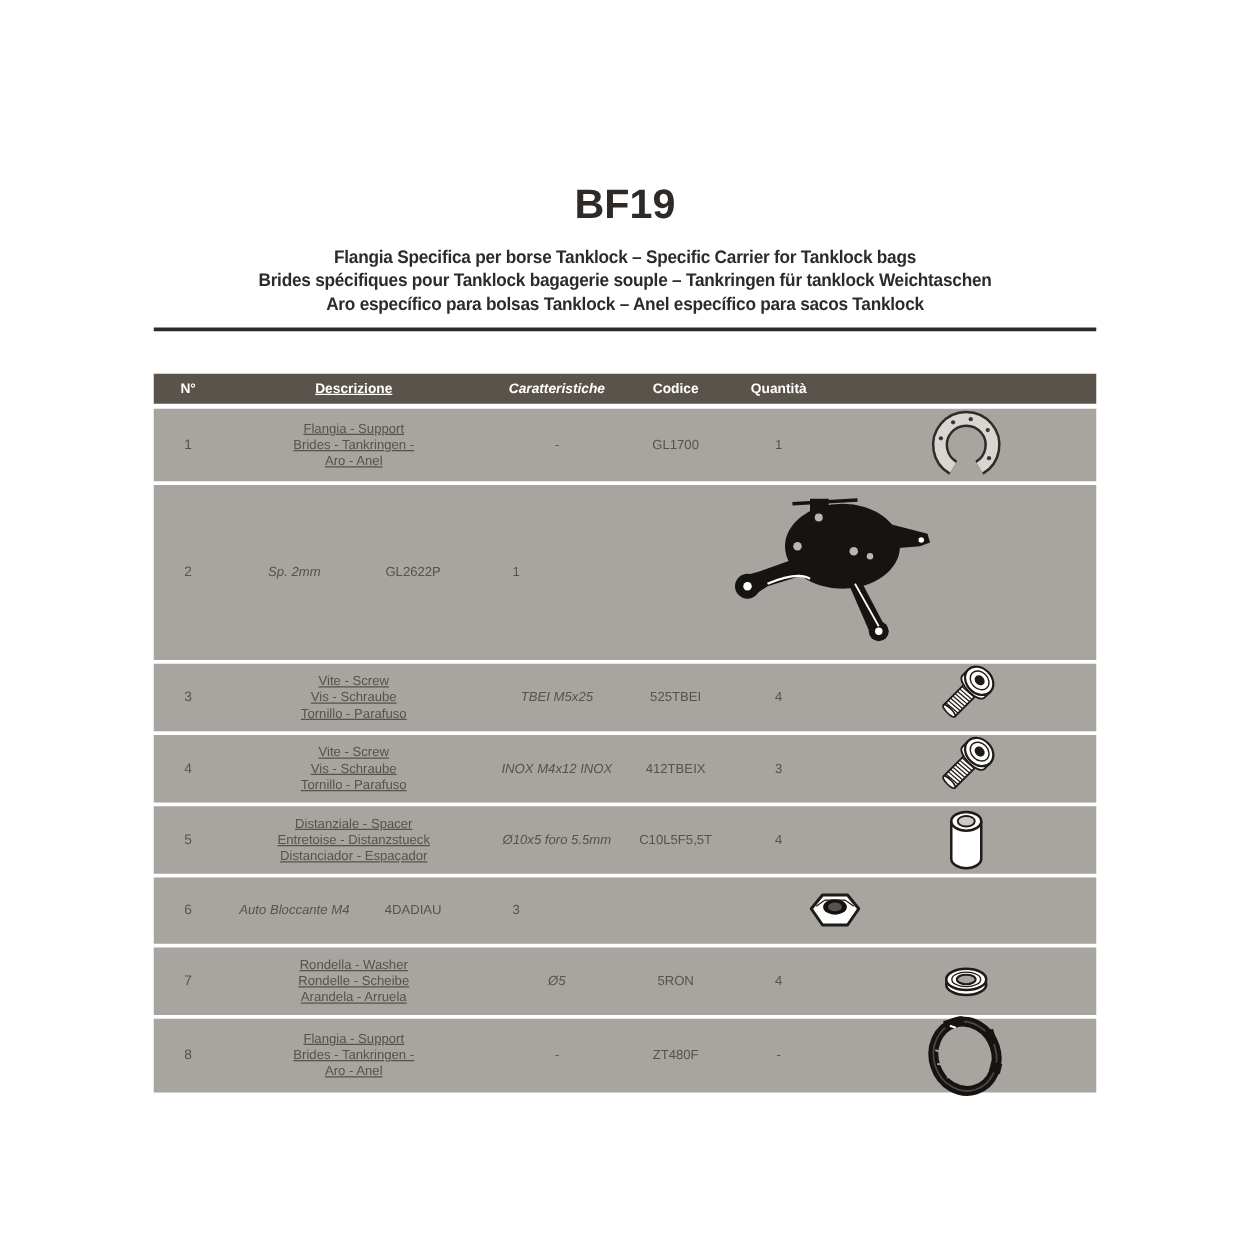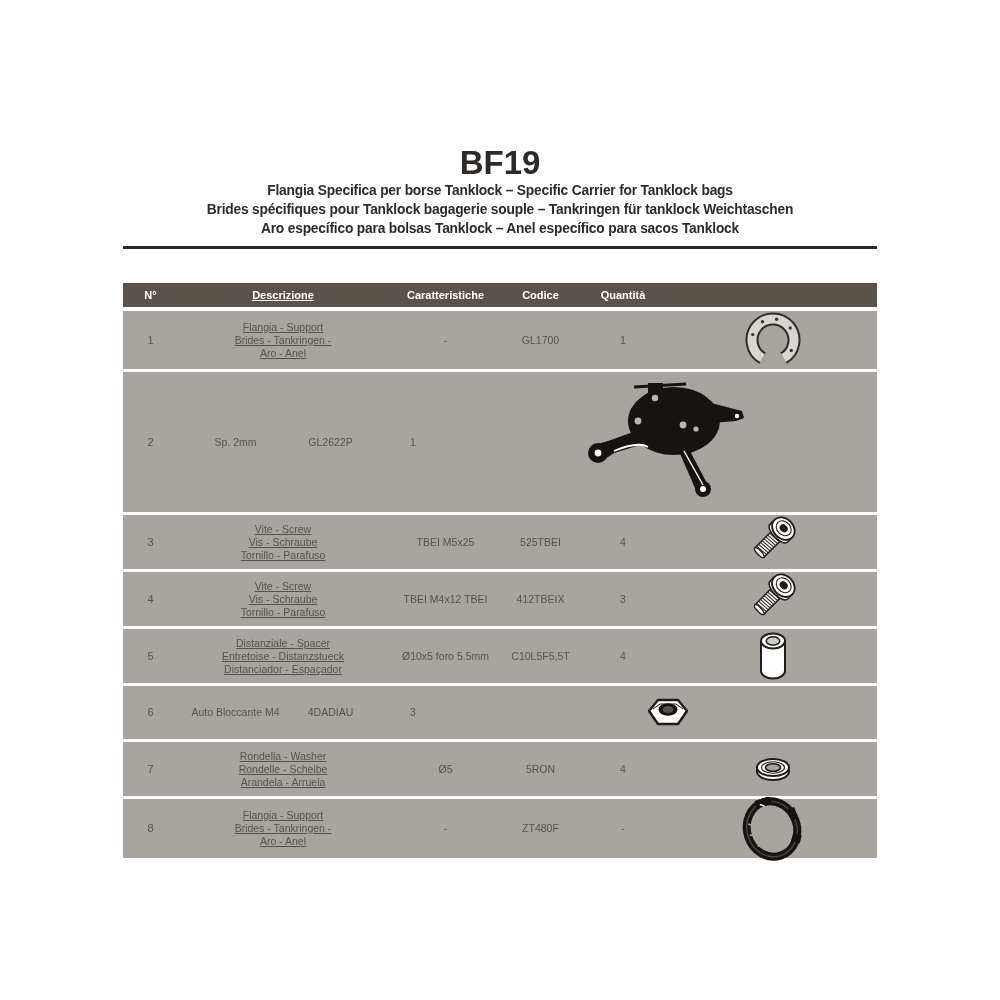--- a/index.html
+++ b/index.html
@@ -9,36 +9,36 @@
     --title-text:#2d2a27;
     --page-bg:#ffffff;
   }
   html,body{margin:0;padding:0;}
   body{
     width:1000px;height:1000px;background:var(--page-bg);
     font-family:"Liberation Sans",sans-serif;position:relative;overflow:hidden;
   }
   .page{position:absolute;left:123px;top:0;width:754px;}
   .header-block{text-align:center;padding-top:146px;color:var(--title-text);}
-  .doc-title{font-size:33px;font-weight:bold;line-height:33px;margin-bottom:2px;letter-spacing:0px;}
+  .doc-title{font-size:33px;font-weight:bold;line-height:33px;margin-bottom:18px;letter-spacing:0px;}
   .sub{font-size:14.5px;font-weight:bold;line-height:19px;letter-spacing:-0.2px;transform:scaleX(.95);transform-origin:center;}
   .rule{border-top:3px solid var(--title-text);margin-top:8px;height:0;}
   .ptable{margin-top:34px;}
   .thead{
     background:var(--header-bg);color:#fff;height:24px;display:flex;align-items:center;
     font-weight:bold;font-size:11px;margin-bottom:4px;
   }
   .trow{
     background:var(--row-bg);display:flex;align-items:center;margin-bottom:3px;
     color:var(--row-text);font-size:10.5px;line-height:13px;
   }
   .c{display:flex;flex-direction:column;align-items:center;justify-content:center;text-align:center;}
   .num{width:55px;font-size:11px;}
   .desc{width:210px;text-decoration:underline;}
-  .carat{width:115px;}
+  .carat{width:115px;font-style:italic;}
   .code{width:75px;}
   .qty{width:90px;}
   .img{flex:1;}
   .thead .c{font-size:11px;}
   svg{display:block;}
 </style>
 </head>
 <body>
 
 <div class="page">
@@ -153,21 +153,21 @@
           </div>
   </div>
 
   <div class="trow" style="height: 54px;">
     <div class="c num">4</div>
     <div class="c desc">
             <div>Vite - Screw</div>
             <div>Vis - Schraube</div>
             <div>Tornillo - Parafuso</div>
           </div>
-    <div class="c carat">TBEI M4x12 TBEI</div>
+    <div class="c carat">INOX M4x12 INOX</div>
     <div class="c code">412TBEIX</div>
     <div class="c qty">3</div>
     <div class="c img">
             <svg width="60" height="56" viewBox="0 0 60 56">
               <g transform="rotate(45 40 15)">
                 <rect x="33.5" y="24" width="13" height="24" fill="#ffffff" stroke="#1e1b18" stroke-width="1.5"></rect>
                 <g stroke="#1e1b18" stroke-width="1">
                   <line x1="33.8" y1="27.5" x2="46.2" y2="26.6"></line>
                   <line x1="33.8" y1="30.1" x2="46.2" y2="29.2"></line>
                   <line x1="33.8" y1="32.7" x2="46.2" y2="31.8"></line>

